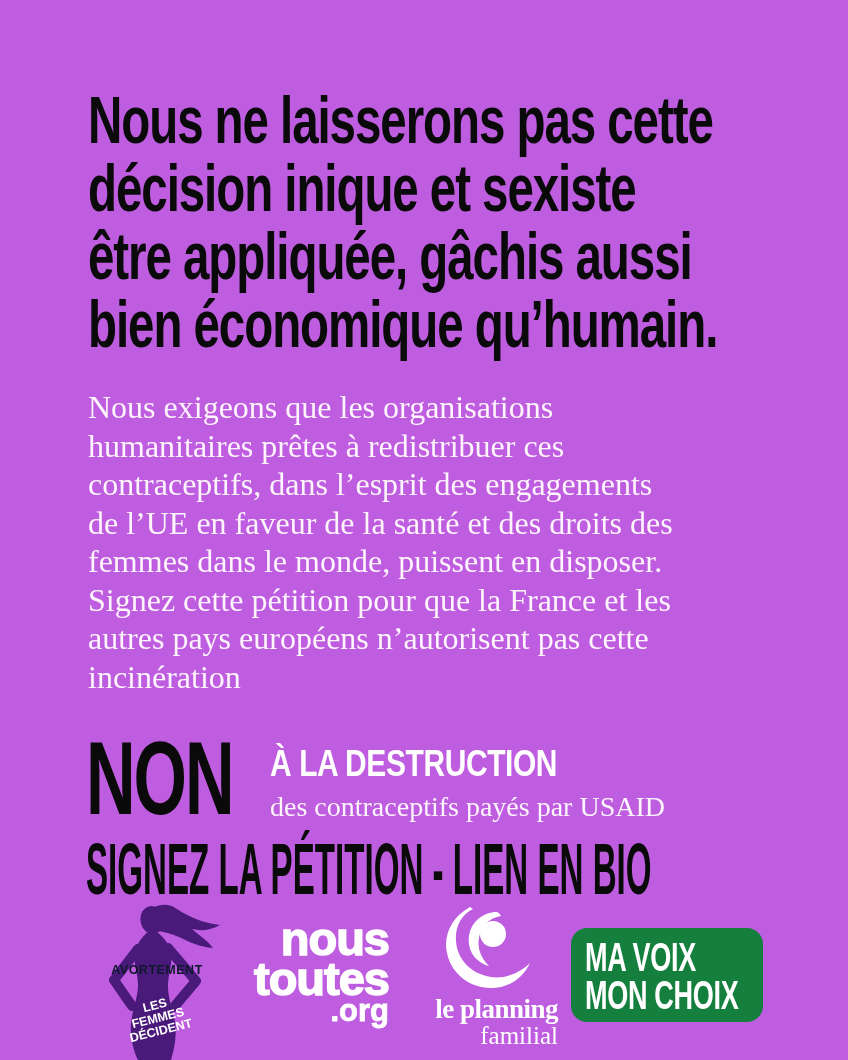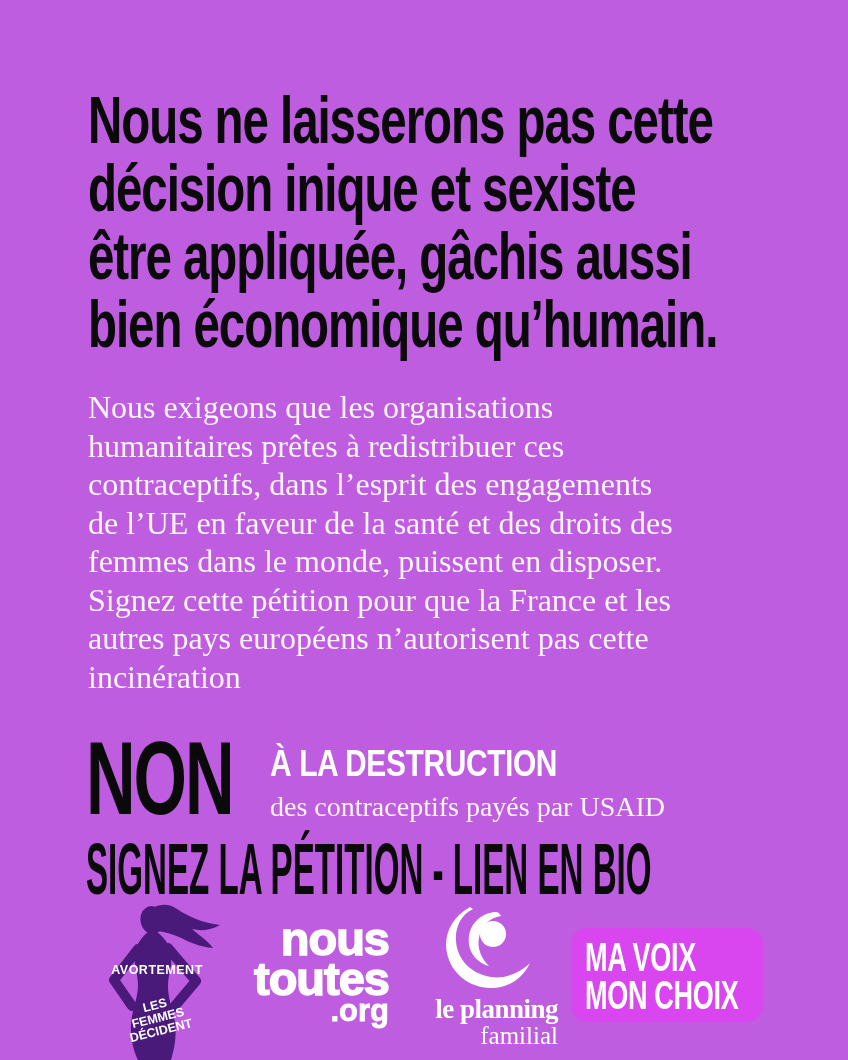--- a/index.html
+++ b/index.html
@@ -39,21 +39,21 @@
   .cta {
     position:absolute; left:86px; top:833px; color:#0a0a0a;
     font-size:72px; line-height:1; font-weight:800; white-space:nowrap;
     transform:scaleX(0.46); transform-origin:left top;
   }
   
   .logo-avortement { position:absolute; left:97px; top:903px; width:130px; height:157px; }
   .logo-avortement svg { position:absolute; left:0; top:0; }
   .av-top {
     position:absolute; left:10px; top:60px; width:100px; text-align:center;
-    color:#ffffff; font-weight:700; font-size:12.5px; letter-spacing:0.5px;
+    color:#0f172a; font-weight:700; font-size:12.5px; letter-spacing:0.5px;
     white-space:nowrap;
   }
   .av-rot {
     position:absolute; left:22px; top:96px; width:78px; text-align:center;
     color:#ffffff; font-weight:700; font-size:12.5px; line-height:13px;
     transform:rotate(-14deg);
   }
   .logo-nt {
     position:absolute; left:233px; top:919px; width:156px; text-align:right;
     color:#ffffff; font-weight:700;
@@ -61,21 +61,21 @@
   .nt1 { font-size:47px; line-height:40px; letter-spacing:-1px; -webkit-text-stroke:1.5px #ffffff; }
   .nt2 { font-size:47px; line-height:40px; letter-spacing:-1px; -webkit-text-stroke:1.5px #ffffff; }
   .nt3 { font-size:31px; line-height:24px; -webkit-text-stroke:0.8px #ffffff; }
   .logo-pf { position:absolute; left:413px; top:903px; width:145px; text-align:right; color:#ffffff; }
   .logo-pf svg { display:block; margin:0 auto; }
   .pf1 { font-family:"Liberation Serif", serif; font-weight:700; font-size:27px;
          line-height:28px; letter-spacing:-0.5px; margin-top:2px; white-space:nowrap; }
   .pf2 { font-family:"Liberation Serif", serif; font-size:25px; line-height:26px; white-space:nowrap; }
   .logo-mv {
     position:absolute; left:571px; top:928px; width:192px; height:94px;
-    background:#d946ef; border-radius:16px; box-sizing:border-box;
+    background:#15803d; border-radius:16px; box-sizing:border-box;
     padding:10px 0 0 14px; color:#ffffff;
   }
   .mv-line {
     font-size:41px; font-weight:800; line-height:38px; letter-spacing:-0.5px;
     white-space:nowrap; transform:scaleX(0.66); transform-origin:left center;
   }
 </style>
 </head>
 <body>
 

